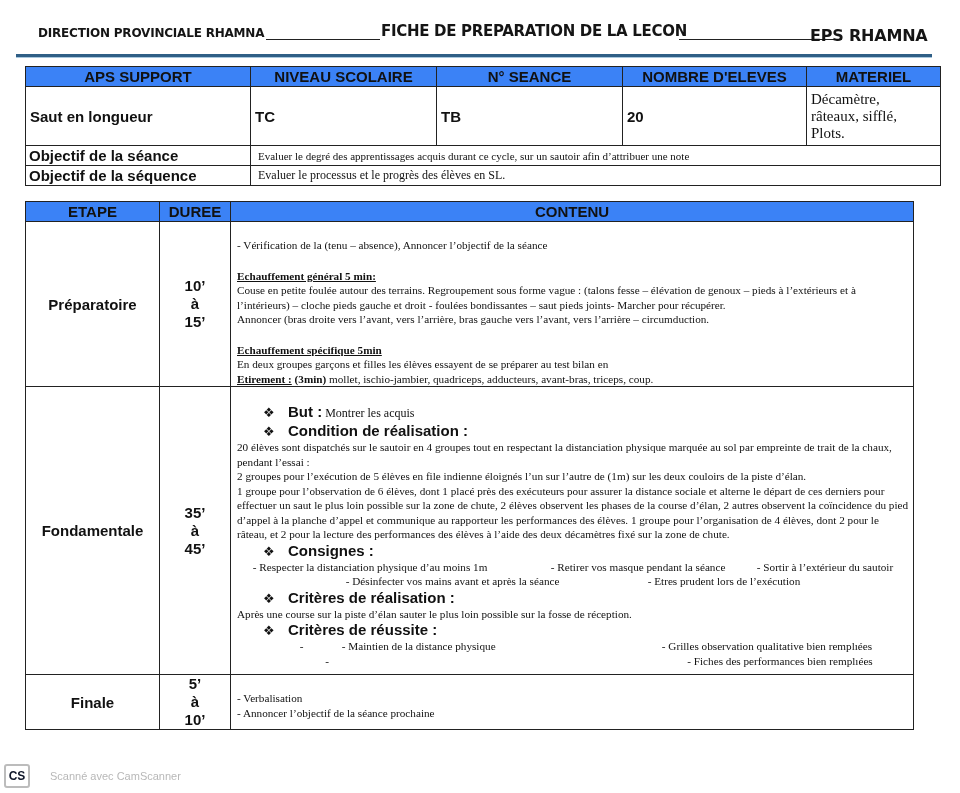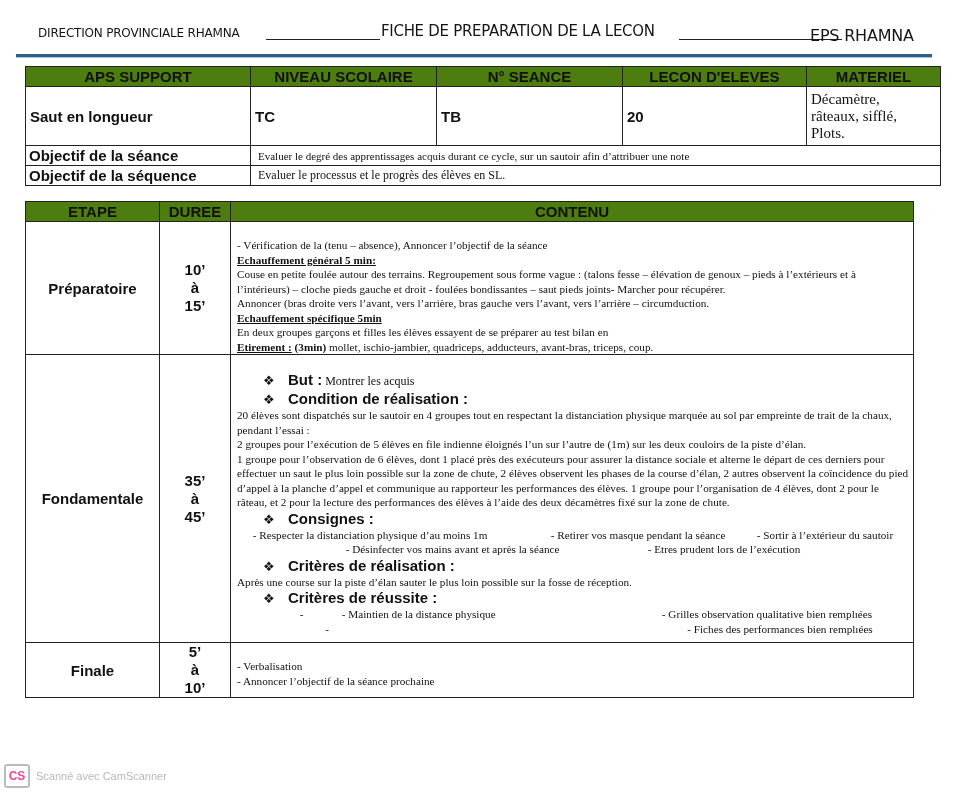--- a/index.html
+++ b/index.html
@@ -1,44 +1,44 @@
 <!DOCTYPE html>
 <html><head>
 <meta charset="utf-8">
 <style>
   html, body { margin:0; padding:0; background:#ffffff; }
   body { width:960px; height:793px; position:relative; overflow:hidden; font-family:"Liberation Serif", serif; color:#111; }
-  .hdr { position:absolute; top:22px; left:0; width:936px; height:24px; font-family:"DejaVu Sans", sans-serif; font-weight:normal; color:#151515; }
+  .hdr { position:absolute; top:22px; left:0; width:936px; height:24px; font-family:"DejaVu Sans", sans-serif; font-weight:bold; color:#151515; }
   .hdr .l { position:absolute; left:38px; top:4px; font-size:12px; letter-spacing:-0.2px; }
   .hdr .c { position:absolute; left:381px; top:0px; font-size:15px; letter-spacing:-0.3px; }
   .hdr .r { position:absolute; left:810px; top:4px; font-size:16px; letter-spacing:-0.2px; }
   .hdr .line { position:absolute; border-bottom:1px solid #222; height:0; }
   .rule { position:absolute; top:54px; left:16px; width:916px; height:3px; background:#2f5f86; box-shadow:0 1px 0 #a9c8de; }
 
   table { border-collapse:collapse; position:absolute; left:25px; width:915px; table-layout:fixed; }
   td, th { border:1.5px solid #222; padding:0 4px; vertical-align:middle; }
-  th { background:#4d7c0f; font-family:"Liberation Sans", sans-serif; font-weight:bold; font-size:15px; height:19px; text-align:center; padding:0; }
+  th { background:#3b82f6; font-family:"Liberation Sans", sans-serif; font-weight:bold; font-size:15px; height:19px; text-align:center; padding:0; }
   .t1 { top:66px; }
   .t1 td.big { font-family:"Liberation Sans", sans-serif; font-weight:bold; font-size:15px; text-align:left; height:58px; }
   .t1 td.mat { font-size:15px; line-height:17px; padding:1px 4px;margin-left:32px; }
   .t1 td.lab { font-family:"Liberation Sans", sans-serif; font-weight:bold; font-size:15px; height:19px; padding-left:3px; white-space:nowrap; }
   .t1 td.val { font-size:12px; height:19px; padding-left:7px; white-space:nowrap; }
 
   .t2 { top:201px; }
   .t2 td.etape { font-family:"Liberation Sans", sans-serif; font-weight:bold; font-size:15px; text-align:center; }
   .t2 td.duree { font-family:"Liberation Sans", sans-serif; font-weight:bold; font-size:15px; text-align:center; line-height:18px; }
   .t2 td.cont { font-size:11.2px; line-height:14.5px; vertical-align:top; padding:16px 4px 0 6px; }
-  .u { font-weight:bold; text-decoration:underline; }
+  .u { font-weight:bold; text-decoration:underline;margin-top:16px; }
   .b { font-weight:bold; }
   .bul { font-family:"Liberation Sans", sans-serif; font-weight:bold; font-size:15px; line-height:17px; padding-left:26px; }
   .bul .dia { font-family:"DejaVu Sans", sans-serif; font-size:13px; display:inline-block; width:25px; }
   .bul .rest { font-family:"Liberation Serif", serif; font-weight:normal; font-size:12px;text-align:right; }
   .cols { display:flex; white-space:nowrap;justify-content:center; }
   .footer { position:absolute; left:4px; top:764px; display:flex; align-items:center; color:#b8b8b8; font-family:"Liberation Sans", sans-serif; font-size:11px; }
-  .cs { width:22px; height:20px; border:2px solid #bcbcbc; border-radius:3px; color:#ec4899; font-weight:bold; font-size:12px; display:flex; align-items:center; justify-content:center; margin-right:6px; }
+  .cs { width:22px; height:20px; border:2px solid #bcbcbc; border-radius:3px; color:#0f172a; font-weight:bold; font-size:12px; display:flex; align-items:center; justify-content:center; margin-right:20px; }
 </style>
 </head>
 <body>
 
 <div class="hdr">
   <span class="l">DIRECTION PROVINCIALE RHAMNA</span>
   <span class="line" style="left:266px; top:17px; width:114px;"></span>
   <span class="c">FICHE DE PREPARATION DE LA LECON</span>
   <span class="line" style="left:679px; top:17px; width:163px;"></span>
   <span class="r">EPS RHAMNA</span>
@@ -51,21 +51,21 @@
       <col style="width:186px">
       <col style="width:186px">
       <col style="width:184px">
       <col style="width:134px">
     </colgroup>
   <tbody>
       <tr>
     <th>APS SUPPORT</th>
     <th>NIVEAU SCOLAIRE</th>
     <th>N° SEANCE</th>
-    <th>LECON D'ELEVES</th>
+    <th>NOMBRE D'ELEVES</th>
     <th>MATERIEL</th>
   </tr>
   <tr>
     <td class="big">Saut en longueur</td>
     <td class="big">TC</td>
     <td class="big">TB</td>
     <td class="big">20</td>
     <td class="mat">
       <div>Décamètre,</div>
       <div>râteaux, sifflé,</div>

